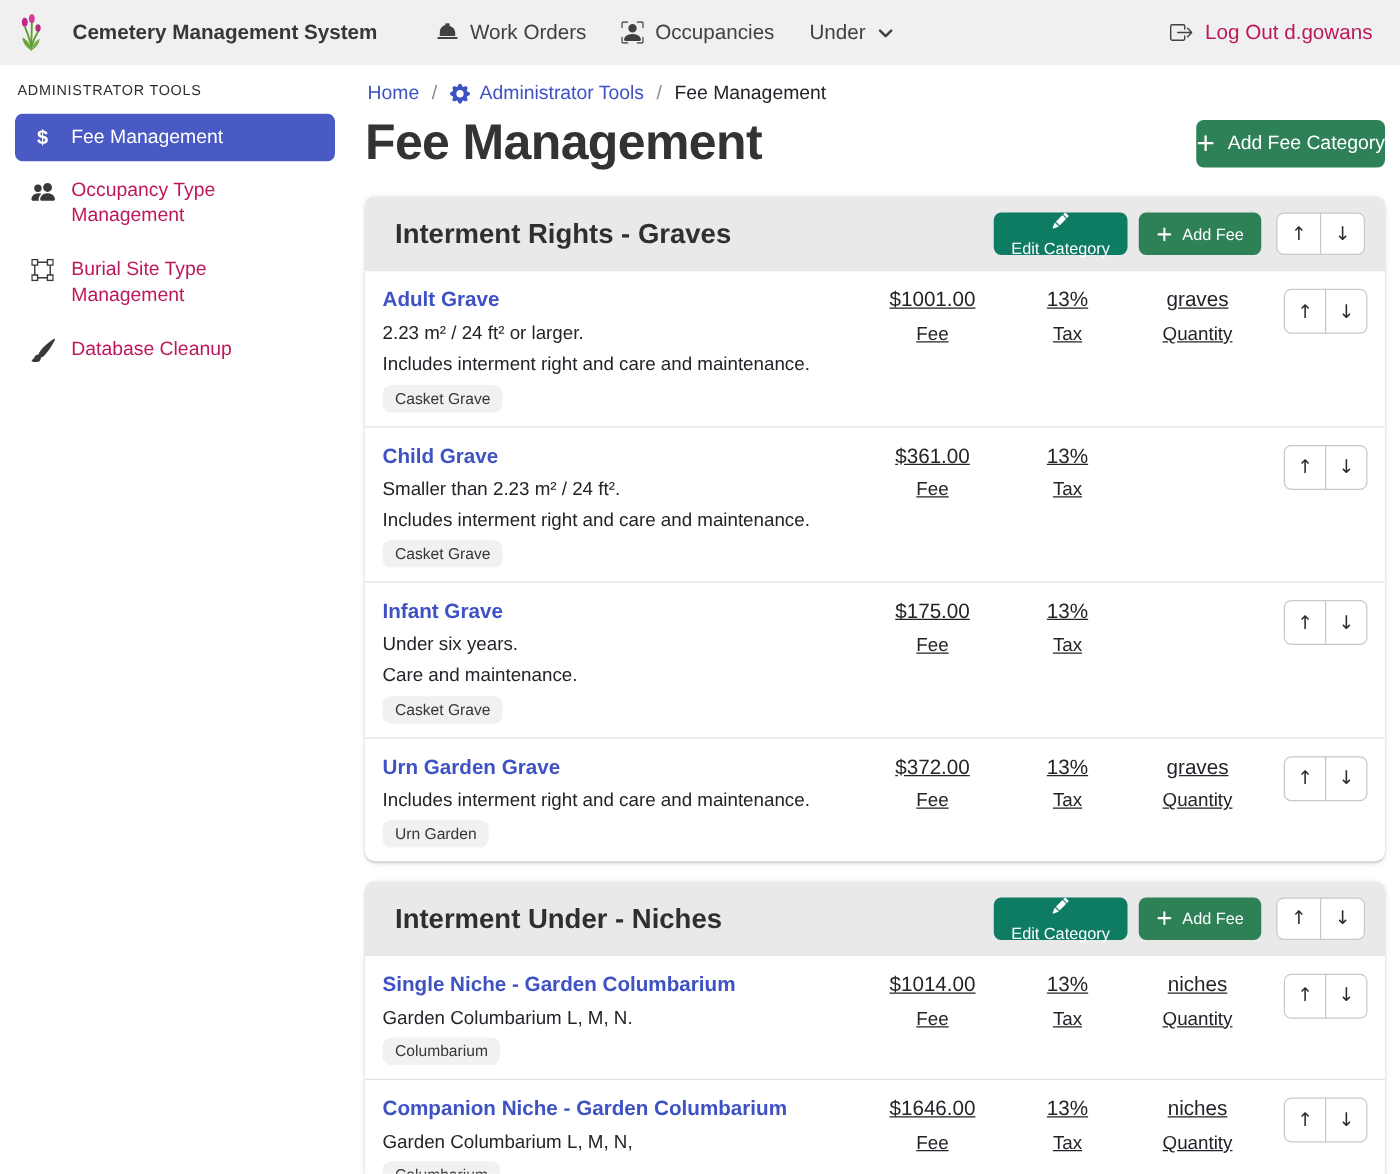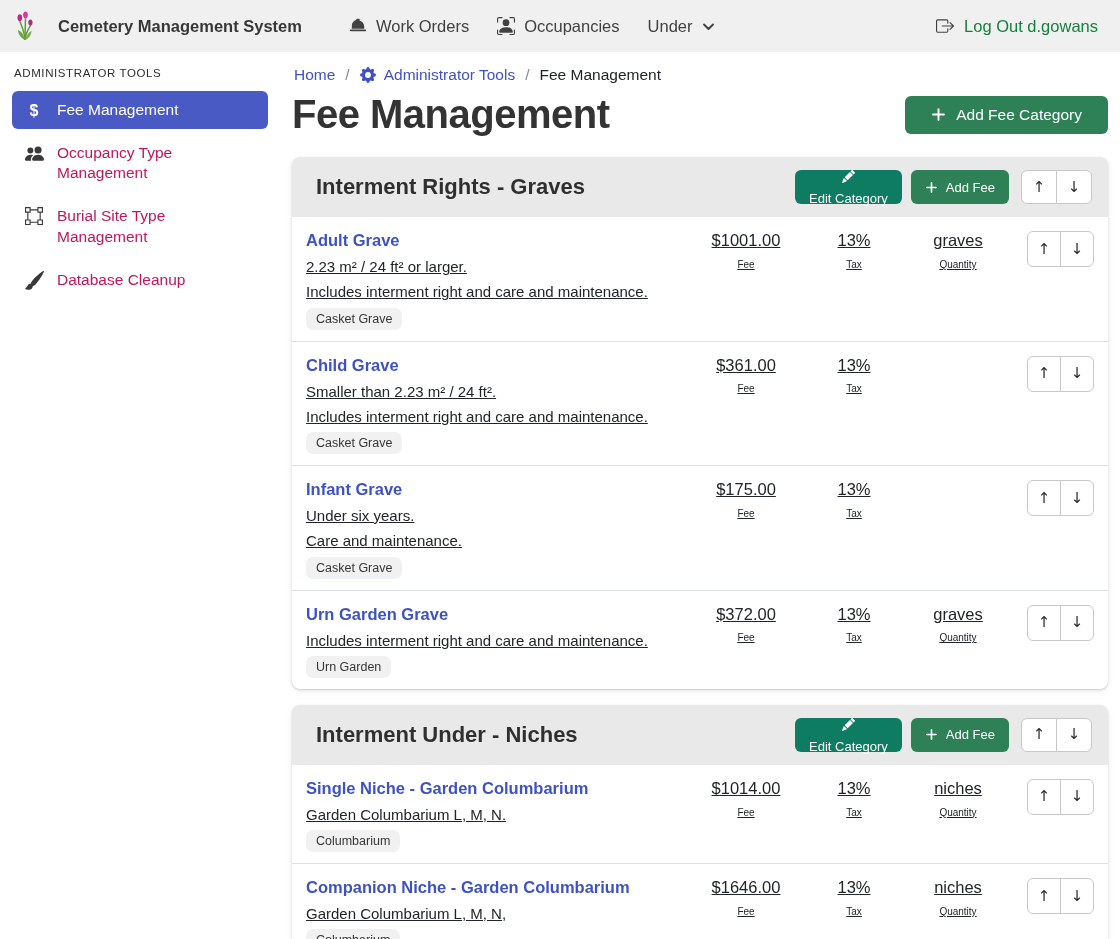--- a/index.html
+++ b/index.html
@@ -19,21 +19,21 @@
     padding:0 22px 0 12px;
   }
   .nav-left { display:flex; align-items:center; }
   .brand { display:flex; align-items:center; gap:20px; margin-right:47px; cursor:pointer; }
   .brand-text { font-size:16.5px; font-weight:700; color:#373737; }
   .nav-item {
     display:flex; align-items:center; gap:9px; margin-right:28px;
     font-size:16.5px; color:#414141; cursor:pointer;
   }
   .nav-item svg, .logout svg { flex:none; }
-  .logout { display:flex; align-items:center; gap:10px; font-size:16.5px; color:#15803d; cursor:pointer; }
+  .logout { display:flex; align-items:center; gap:10px; font-size:16.5px; color:#be185d; cursor:pointer; }
 
   
   .layout { display:flex; align-items:flex-start; }
 
   
   .sidebar { width:280px; flex:none; padding:15px 12px 0 12px; }
   .sidebar-heading {
     font-size:11.5px; letter-spacing:.6px; color:#2e2e2e; margin:0 2px 12px 2px;
   }
   .side-item {
@@ -50,21 +50,21 @@
 
   .breadcrumb { display:flex; align-items:center; gap:10px; font-size:15.5px; padding-left:2px; }
   .crumb-link { color:var(--accent-link,#3e52c4); display:flex; align-items:center; gap:8px; cursor:pointer; }
   .crumb-sep { color:#8a8a8a; }
   .crumb-current { color:#212529; }
 
   .title-row { display:flex; justify-content:space-between; align-items:center; margin-top:8px; }
   .page-title { margin:0; font-size:40px; font-weight:600; color:#333333; letter-spacing:-.5px; }
   .btn-add-category {
     background:var(--green,#2e8157); color:#fff; border:none; border-radius:6px;
-    padding:10px 26px; font-size:15.5px; display:flex; align-items:center; gap:10px; cursor:pointer;
+    padding:10px 0; font-size:15.5px; display:flex; align-items:center; gap:10px; cursor:pointer;
   }
 
   
   .category-card {
     margin-top:20px; border-radius:8px; background:#fff;
     box-shadow:0 1px 2px rgba(0,0,0,.16), 0 2px 6px rgba(0,0,0,.08);
     overflow:hidden;
   }
   .category-card + .category-card { margin-top:16px; }
   .category-header {
@@ -88,33 +88,33 @@
   }
   .arrow-btn.up { border-radius:6px 0 0 6px; }
   .arrow-btn.down { border-radius:0 6px 6px 0; margin-left:-1px; }
 
   
   .fee-row {
     display:flex; align-items:flex-start;
     padding:14px 14px 11px 14px; border-bottom:1px solid #dee2e6;
   }
   .category-body .fee-row:last-child { border-bottom:none; }
-  .fee-main { flex:1; min-width:0;text-decoration:underline; }
+  .fee-main { flex:1; min-width:0; }
   .fee-name { font-size:16.5px; font-weight:700; color:var(--accent-link,#3e52c4); line-height:1.15; display:inline-block; cursor:pointer; }
   .fee-desc { font-size:15px; color:#212529; line-height:1.15; margin-top:8px; }
   .fee-badge {
     display:inline-block; margin-top:7px; background:#f1f1f1; border-radius:7px;
     padding:4px 10px; font-size:12.5px; color:#363636;
   }
   .fee-col { flex:none; text-align:center;text-decoration:underline; }
   .col-fee { width:116px; }
   .col-tax { width:100px; }
   .col-qty { width:108px; }
   .col-value { font-size:16.5px; line-height:1.15; color:#212529; }
-  .col-label { margin-top:9px; font-size:10px; line-height:1.15; color:#212529; }
+  .col-label { margin-top:9px; font-size:15px; line-height:1.15; color:#212529; }
   .row-arrows { width:82px; flex:none; display:flex; justify-content:flex-end; }
   .row-arrows .arrow-btn { width:34px; height:36px; }
 </style>
 </head>
 <body>
 
 <nav class="navbar">
   <div class="nav-left">
     <div class="brand">
       <span>

